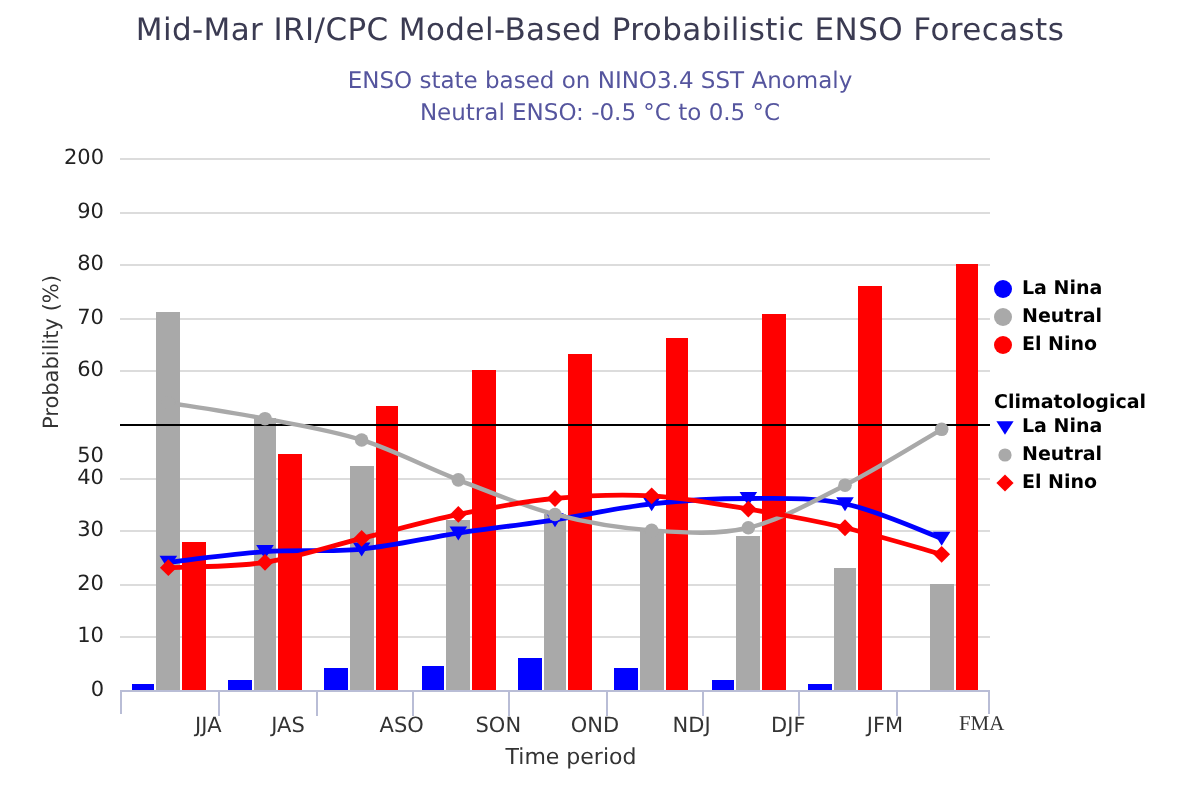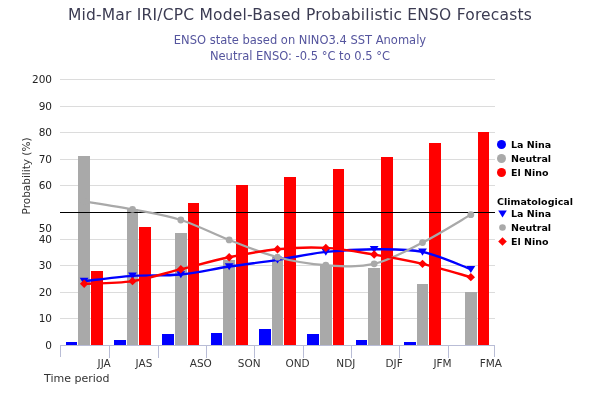--- a/index.html
+++ b/index.html
@@ -27,21 +27,21 @@
 
   .ylabel{
     position:absolute;
     left:-44px; top:170px;
     width:140px; text-align:center;
     transform:rotate(-90deg);
     transform-origin:center center;
     font-size:10.5px;color:#333;
   }
   .xlabel{
-    position:absolute;left:44px;top:372px;width:435px;text-align:left;
+    position:absolute;left:68px;top:372px;width:435px;text-align:center;
     font-size:11px;color:#333;
   }
 
   
   #plot{
     position:absolute;
     left:60px; top:79px;
     width:435px; height:266px;
     box-sizing:border-box;
   }
@@ -216,21 +216,21 @@
     </div>
   <div id="xticks">
       <div class="xtick" style="left: 84.1667px;">JJA</div>
       <div class="xtick" style="left: 124px;">JAS</div>
       <div class="xtick" style="left: 180.833px;">ASO</div>
       <div class="xtick" style="left: 229.167px;">SON</div>
       <div class="xtick" style="left: 277.5px;">OND</div>
       <div class="xtick" style="left: 325.833px;">NDJ</div>
       <div class="xtick" style="left: 374.167px;">DJF</div>
       <div class="xtick" style="left: 422.5px;">JFM</div>
-      <div class="xtick" style="left: 470.833px;">FMA</div>
+      <div class="xtick" style="left: 470.833px; font-family: Liberation Serif, serif;">FMA</div>
     </div>
 
   <div class="xlabel">Time period</div>
 
   <div id="legend">
       <div class="lgitem">
         <div class="lgdot" style="background: rgb(0, 0, 255);"></div>
         <span class="lgtext">La Nina</span>
       </div>
       <div class="lgitem">

